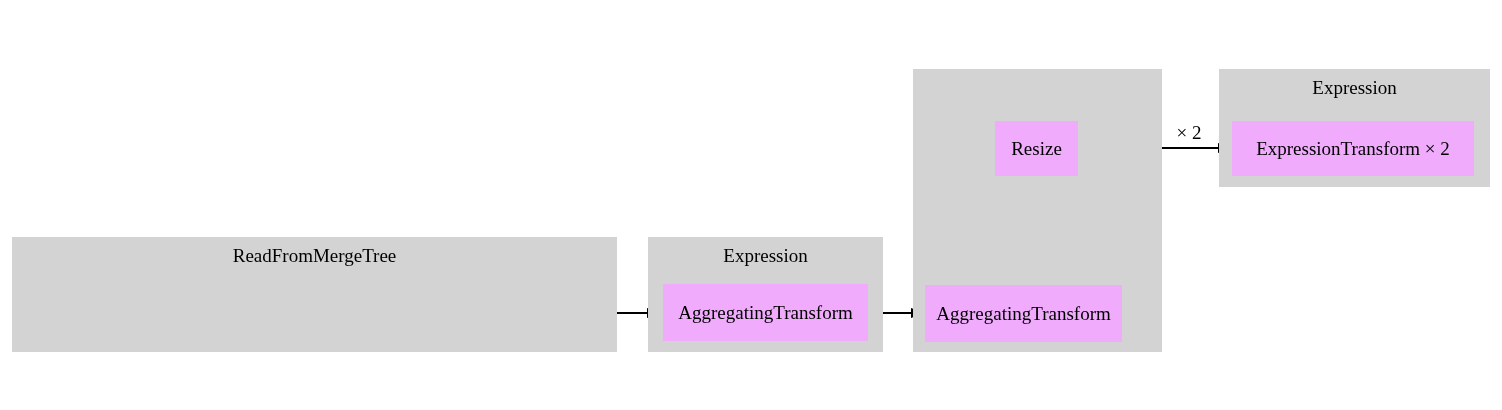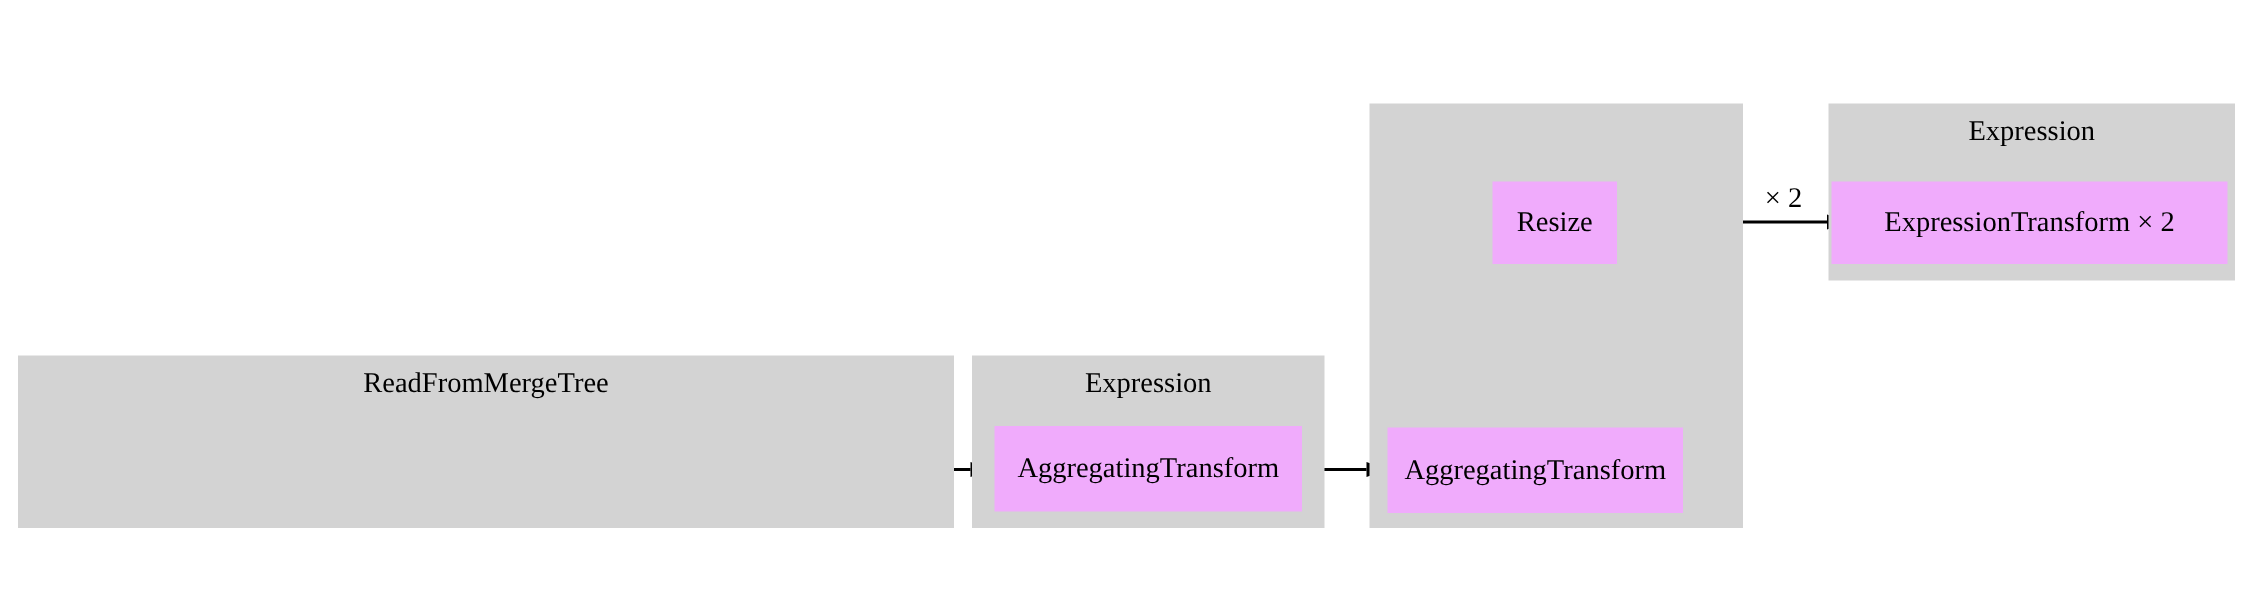--- a/index.html
+++ b/index.html
@@ -81,21 +81,21 @@
     </g>
 
     <g>
       <line x1="1080" y1="148" x2="1218" y2="148" stroke="#000000" stroke-width="2"></line>
       <polygon points="1232,148 1218,143 1218,153" fill="#000000"></polygon>
     </g>
   </svg>
 
   <div class="edge-label" style="left:1159px; top:121px; width:60px; height:24px;">× 2</div>
 
-  <div class="cluster" style="left:12px; top:237px; width:605px; height:115px;padding-left:19px;">
+  <div class="cluster" style="left:12px; top:237px; width:605px; height:115px;">
     <div class="cluster-title">ReadFromMergeTree</div>
   </div>
 
   <div class="cluster" style="left:648px; top:237px; width:235px; height:115px;">
     <div class="cluster-title">Expression</div>
     <div class="node" style="left:15px; top:47px; width:205px; height:57px;">
       <span>AggregatingTransform</span>
     </div>
   </div>
 
@@ -103,18 +103,18 @@
     <div class="node" style="left:82px; top:52px; width:83px; height:55px;">
       <span>Resize</span>
     </div>
     <div class="node" style="left:12px; top:216px; width:197px; height:57px;">
       <span>AggregatingTransform</span>
     </div>
   </div>
 
   <div class="cluster" style="left:1219px; top:69px; width:271px; height:118px;">
     <div class="cluster-title">Expression</div>
-    <div class="node" style="left:2px; top:52px; width:264px; height:55px;">
+    <div class="node" style="left:13px; top:52px; width:242px; height:55px;">
       <span>ExpressionTransform × 2</span>
     </div>
   </div>
 
 </div>
 
 </body></html>

